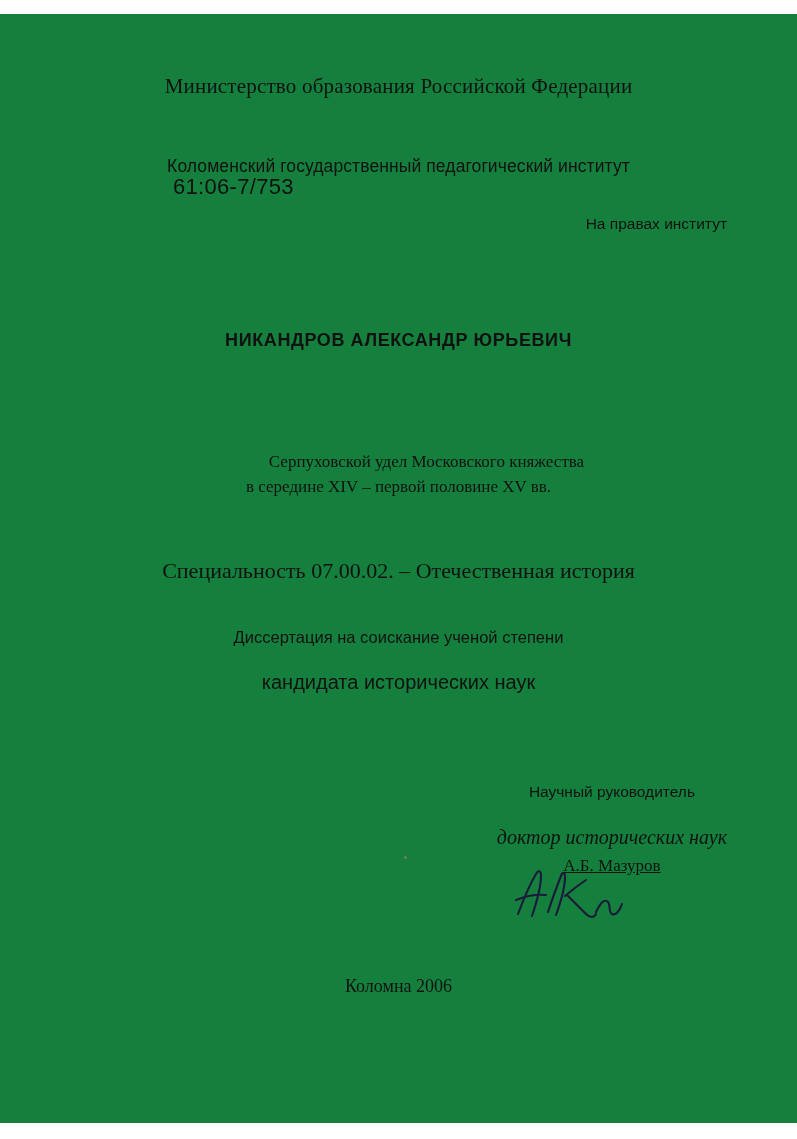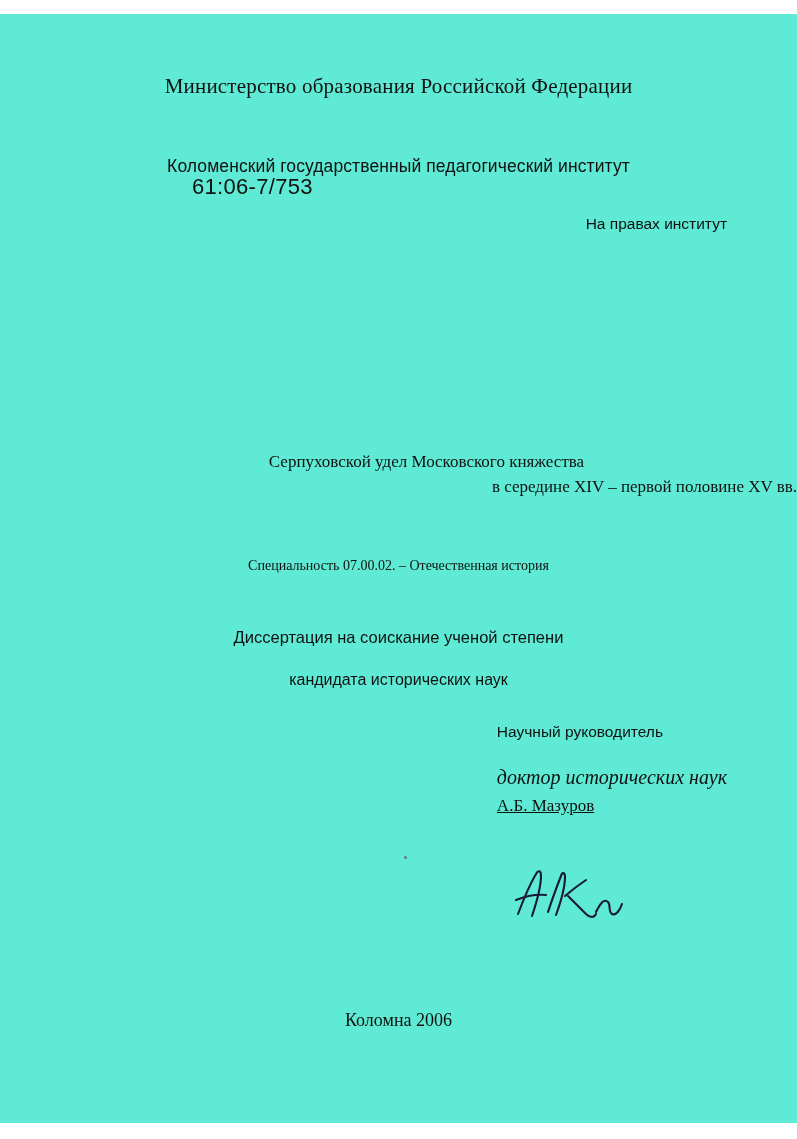--- a/index.html
+++ b/index.html
@@ -4,21 +4,21 @@
 <style>
   html, body {
     margin: 0;
     padding: 0;
     background: #ffffff;
   }
   .page {
     position: relative;
     width: 797px;
     height: 1139px;
-    background: #5eead4;
+    background: #15803d;
     overflow: hidden;
     font-family: "Liberation Serif", serif;
     color: #111111;
   }
   
   .scan-edge-top {
     position: absolute;
     top: 0; left: 0; right: 0;
     height: 14px;
     background: #ffffff;
@@ -49,21 +49,21 @@
   .institute {
     top: 120px;
     font-size: 17.5px;
     font-family: "Liberation Sans", sans-serif;
     letter-spacing: 0.1px;
     margin-top: 36px;
   }
   .udk {
     position: absolute;
     top: 174px;
-    left: 192px;
+    left: 173px;
     font-size: 22px;
     font-family: "Liberation Sans", sans-serif;
     letter-spacing: 0.3px;
   }
   .rights {
     position: absolute;
     top: 215px;
     right: 70px;
     font-size: 15.5px;
     font-family: "Liberation Sans", sans-serif;
@@ -76,41 +76,40 @@
     letter-spacing: 0.6px;
   }
   .title1 {
     top: 452px;
     font-size: 17px;
     margin-left: 28px;
   }
   .title2 {
     top: 477px;
     font-size: 17px;
-    text-align: right;
   }
   .speciality {
     top: 558px;
-    font-size: 14px;
+    font-size: 22px;
   }
   .degree1 {
     top: 628px;
     font-size: 16.5px;
     font-family: "Liberation Sans", sans-serif;
   }
   .degree2 {
     top: 671px;
-    font-size: 16px;
+    font-size: 20px;
     font-family: "Liberation Sans", sans-serif;
   }
   .supervisor-block {
     position: absolute;
     right: 70px;
-    top: 720px;
-    text-align: left;
+    top: 780px;
+    text-align: center;
     line-height: 1.55;
   }
   .supervisor-label {
     font-size: 15.5px;
     font-family: "Liberation Sans", sans-serif;
     margin-bottom: 18px;
   }
   .supervisor-degree {
     font-size: 20px;
     font-style: italic;
@@ -129,41 +128,42 @@
   .dot-mark {
     position: absolute;
     left: 404px;
     top: 856px;
     width: 3px;
     height: 3px;
     background: #777;
     border-radius: 50%;
   }
   .place {
-    top: 1010px;
+    top: 976px;
     font-size: 18px;
   }
 </style>
 </head>
 <body>
 
 <div class="page">
   <div class="scan-edge-top"></div>
   <div class="scan-edge-bottom"></div>
 
   <div class="content">
 
     <div class="line ministry">Министерство образования Российской Федерации</div>
 
     <div class="line institute">Коломенский государственный педагогический институт</div>
 
     <div class="udk">61:06-7/753</div>
 
     <div class="rights">На правах институт</div>
 
+    <div class="line author">НИКАНДРОВ АЛЕКСАНДР ЮРЬЕВИЧ</div>
 
     <div class="line title1">Серпуховской удел Московского княжества</div>
     <div class="line title2">в середине XIV – первой половине XV вв.</div>
 
     <div class="line speciality">Специальность 07.00.02. – Отечественная история</div>
 
     <div class="line degree1">Диссертация на соискание ученой степени</div>
     <div class="line degree2">кандидата исторических наук</div>
 
     <div class="supervisor-block">

